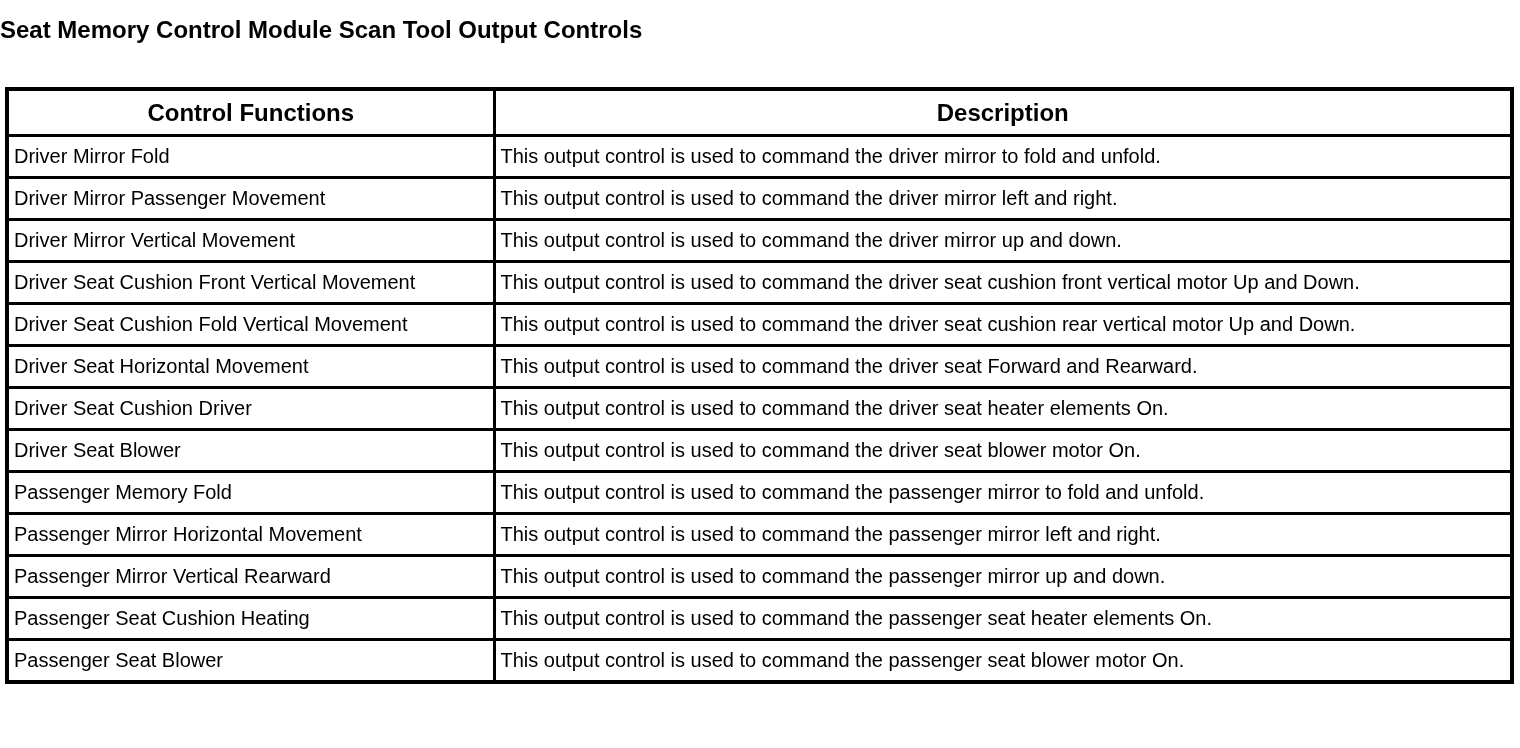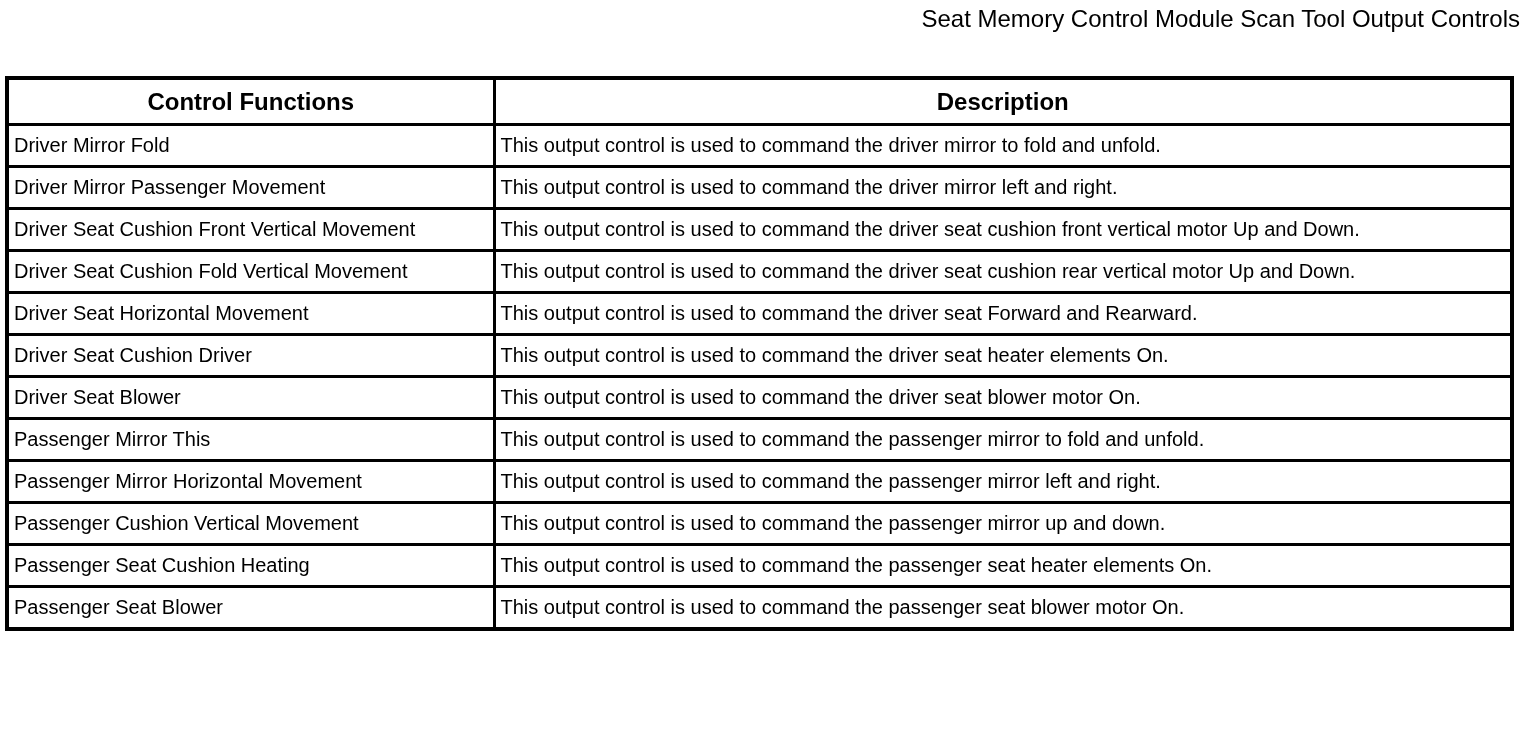--- a/index.html
+++ b/index.html
@@ -8,25 +8,25 @@
     background: #ffffff;
     color: #000000;
     font-family: "Liberation Sans", sans-serif;
   }
   body {
     width: 1520px;
     height: 748px;
     overflow: hidden;
   }
   .doc-title {
-    text-align: right;
-    font-weight: normal;
+    text-align: left;
+    font-weight: bold;
     font-size: 24px;
     line-height: 28px;
-    padding-top: 5px;
+    padding-top: 16px;
     margin-bottom: 11px;
   }
   table.controls-table {
     border-collapse: collapse;
     table-layout: fixed;
     width: 1509px;
     margin-left: 5px;
     border: 4px solid #000000;
     margin-top: 43px;
   }
@@ -69,20 +69,24 @@
   <tr>
     <td>Driver Mirror Fold</td>
     <td>This output control is used to command the driver mirror to fold and unfold.</td>
   </tr>
 
   <tr>
     <td>Driver Mirror Passenger Movement</td>
     <td>This output control is used to command the driver mirror left and right.</td>
   </tr>
 
+  <tr>
+    <td>Driver Mirror Vertical Movement</td>
+    <td>This output control is used to command the driver mirror up and down.</td>
+  </tr>
 
 
   <tr>
     <td>Driver Seat Cushion Front Vertical Movement</td>
     <td>This output control is used to command the driver seat cushion front vertical motor Up and Down.</td>
   </tr>
 
   <tr>
     <td>Driver Seat Cushion Fold Vertical Movement</td>
     <td>This output control is used to command the driver seat cushion rear vertical motor Up and Down.</td>
@@ -97,31 +101,31 @@
     <td>Driver Seat Cushion Driver</td>
     <td>This output control is used to command the driver seat heater elements On.</td>
   </tr>
 
   <tr>
     <td>Driver Seat Blower</td>
     <td>This output control is used to command the driver seat blower motor On.</td>
   </tr>
 
   <tr>
-    <td>Passenger Mirror This</td>
+    <td>Passenger Memory Fold</td>
     <td>This output control is used to command the passenger mirror to fold and unfold.</td>
   </tr>
 
   <tr>
     <td>Passenger Mirror Horizontal Movement</td>
     <td>This output control is used to command the passenger mirror left and right.</td>
   </tr>
 
   <tr>
-    <td>Passenger Cushion Vertical Movement</td>
+    <td>Passenger Mirror Vertical Rearward</td>
     <td>This output control is used to command the passenger mirror up and down.</td>
   </tr>
 
   <tr>
     <td>Passenger Seat Cushion Heating</td>
     <td>This output control is used to command the passenger seat heater elements On.</td>
   </tr>
 
   <tr>
     <td>Passenger Seat Blower</td>

